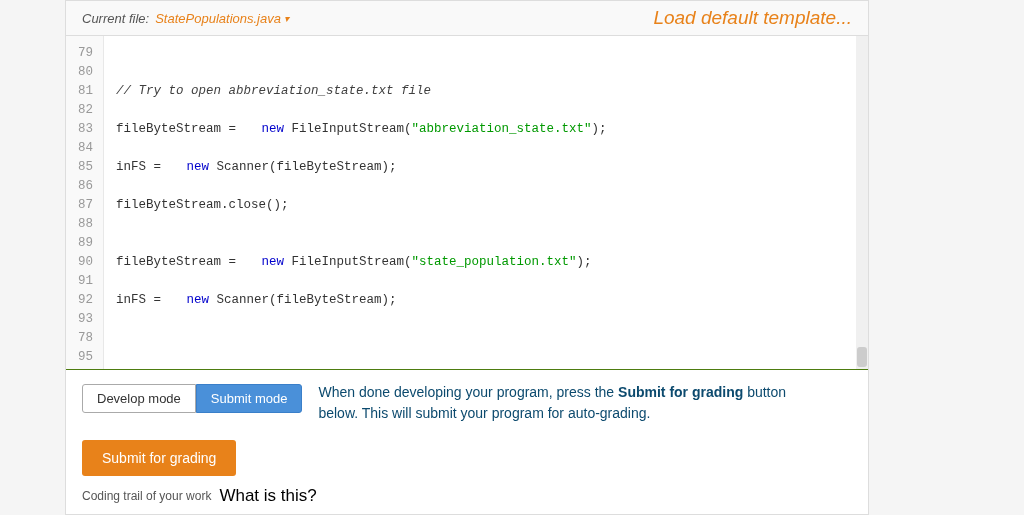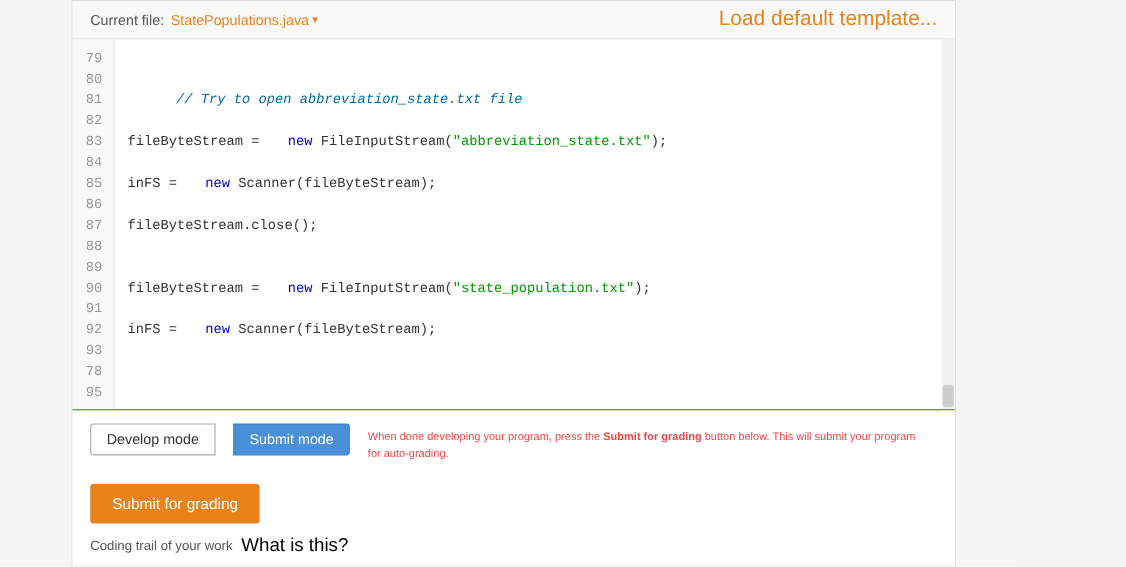--- a/index.html
+++ b/index.html
@@ -34,20 +34,21 @@
 
     .file-header {
       background: #f9f9f9;
       border-bottom: 1px solid #ddd;
       padding: 6px 16px;
       display: flex;
       align-items: center;
       justify-content: space-between;
       font-size: 13px;
       color: #555;
+      font-style: italic;
     }
 
     .file-header-left {
       display: flex;
       align-items: center;
       gap: 6px;
     }
 
     .file-name {
       color: #e8821a;
@@ -105,21 +106,21 @@
       white-space: pre;
       overflow: hidden;
       flex: 1;
     }
 
     .code-line {
       display: block;
     }
     .kw-new { color: #0000cc; margin-left: 18px; }
     .str { color: #009900; }
-    .comment { color: #0369a1; font-style: italic; margin-left: 44px; }
+    .comment { color: #404040; font-style: italic; }
 
     .scrollbar-right {
       width: 12px;
       background: #f0f0f0;
       display: flex;
       align-items: flex-end;
       padding-bottom: 2px;
     }
 
     .scrollbar-thumb {
@@ -135,22 +136,22 @@
       background: #fff;
     }
 
     .mode-buttons {
       display: flex;
       gap: 0;
       margin-bottom: 10px;
     }
 
     .mode-description {
-      font-size: 10px;
-      color: #ef4444;
+      font-size: 14px;
+      color: #0c4a6e;
       line-height: 1.5;
       max-width: 500px;
     }
 
     .mode-description strong {
       font-weight: bold;
     }
 
     .modes-row {
       display: flex;
@@ -170,21 +171,20 @@
     }
 
     .btn-submit {
       background: #4a90d9;
       border: 1px solid #3a7fc9;
       color: #fff;
       padding: 6px 14px;
       font-size: 13px;
       cursor: pointer;
       border-radius: 0 3px 3px 0;
-      margin-left: 16px;
     }
 
     .submit-grading-btn {
       background: #e8821a;
       border: none;
       color: #fff;
       padding: 10px 20px;
       font-size: 14px;
       font-weight: 500;
       cursor: pointer;

